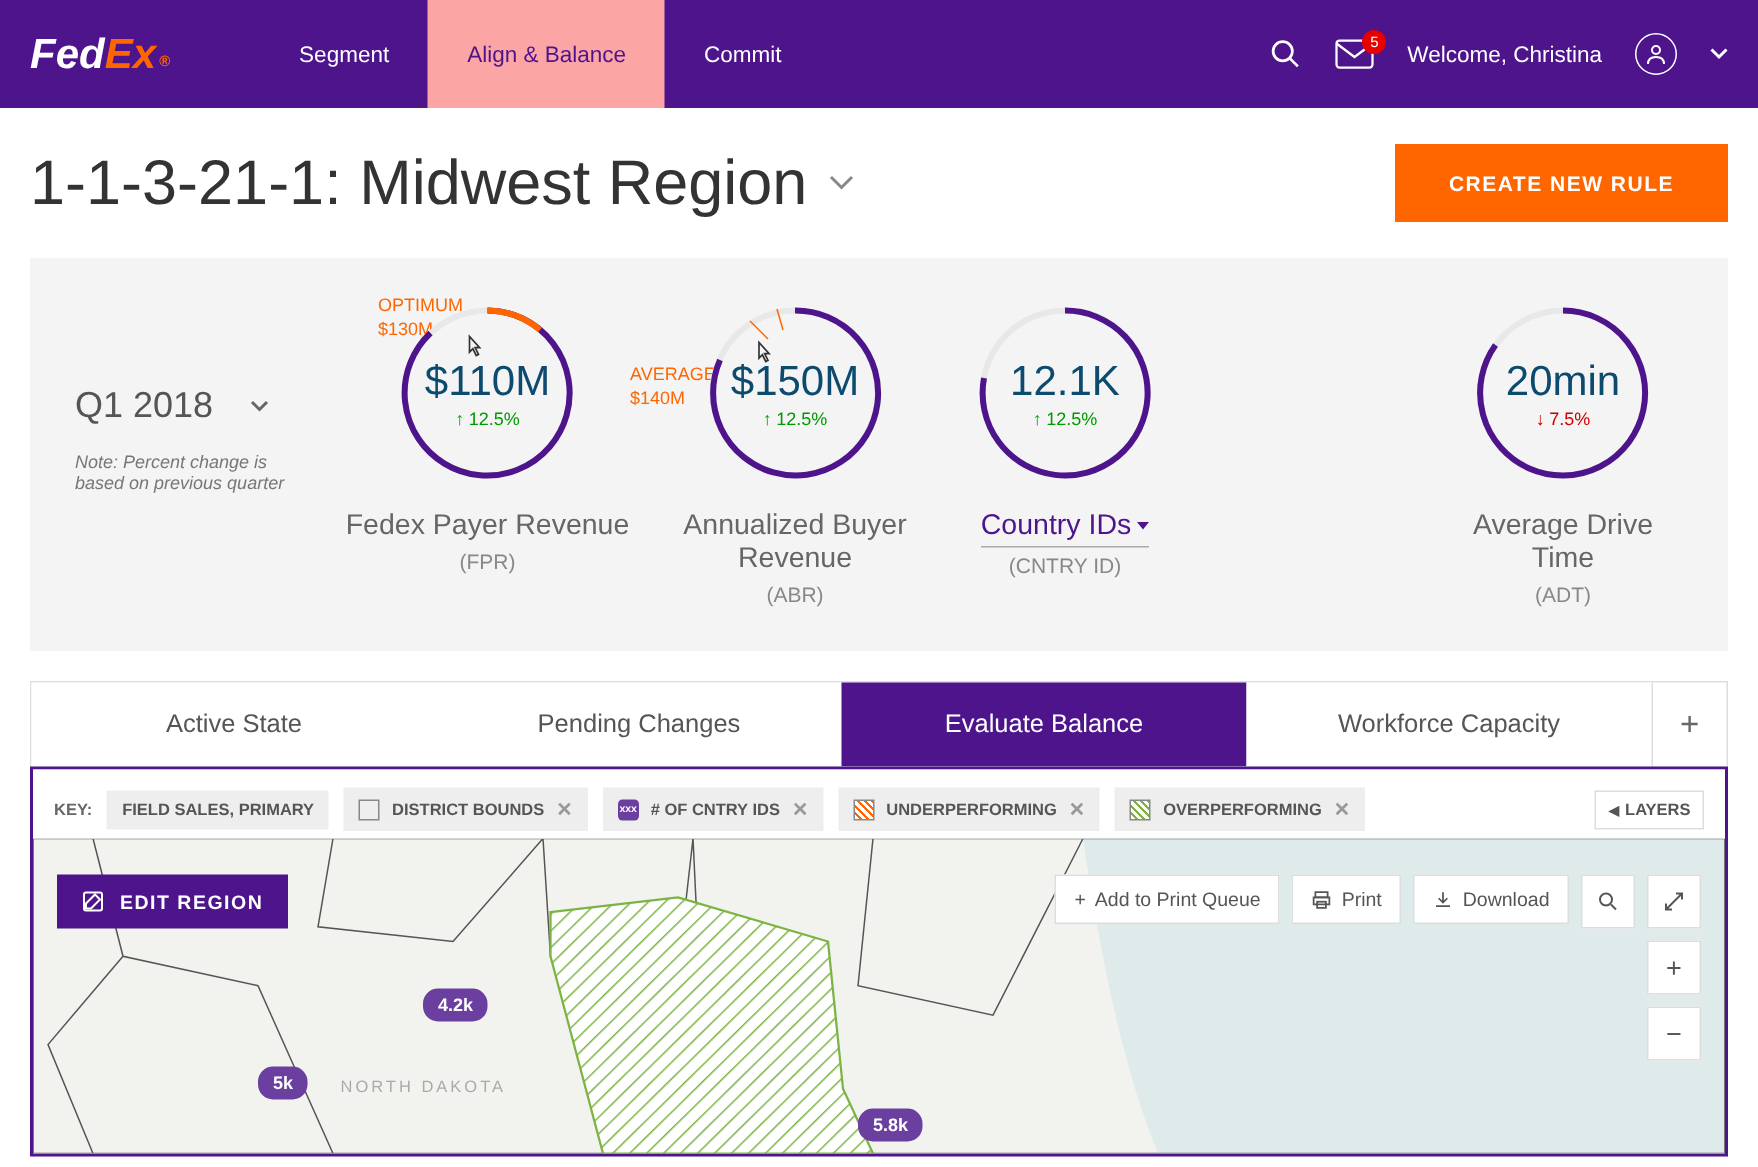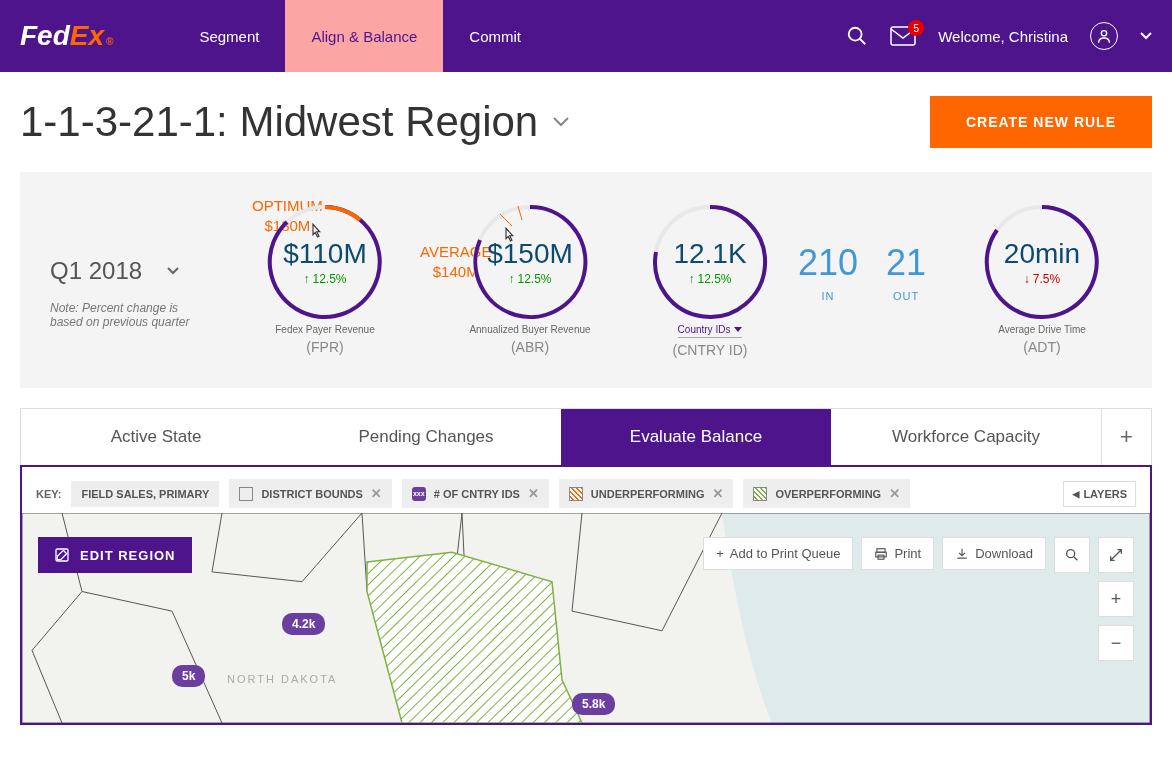--- a/index.html
+++ b/index.html
@@ -23,24 +23,24 @@
 .metrics{background:#f4f4f4;margin:0 20px;padding:30px 30px;display:flex;align-items:flex-start;gap:10px}
 .quarter{min-width:170px;padding-top:55px}
 .quarter-sel{font-size:24px;color:#555;display:flex;align-items:center;gap:24px;cursor:pointer}
 .quarter-note{font-size:12px;font-style:italic;color:#777;margin-top:16px;max-width:150px}
 .dial-wrap{text-align:center;position:relative;flex:0 0 auto}
 .dial{position:relative;width:120px;height:120px;margin:0 auto}
 .dial-val{position:absolute;inset:0;display:flex;flex-direction:column;align-items:center;justify-content:center}
 .dial-big{font-size:28px;color:#0c4a6e;font-weight:300}
 .dial-pct{font-size:12px;color:#009900;display:flex;align-items:center;gap:3px;margin-top:2px}
 .dial-pct.down{color:#cc0000}
-.dial-label{font-size:10px;color:#666;margin-top:2px}
+.dial-label{font-size:19px;color:#666;margin-top:18px}
 .dial-sub{font-size:14px;color:#888;margin-top:4px}
 .dial-dd{color:#4d148c;border-bottom:1px solid #aaa;padding-bottom:2px;display:inline-flex;align-items:center;gap:4px;cursor:pointer}
-.opt-label{position:absolute;font-size:15px;color:#ff6600;text-align:center;line-height:1.3}
+.opt-label{position:absolute;font-size:12px;color:#ff6600;text-align:left;line-height:1.3}
 .inout{display:flex;gap:28px;padding-top:40px}
 .inout-col{text-align:center}
 .inout-num{font-size:36px;color:#4099d6;font-weight:300}
 .inout-lab{font-size:11px;color:#4099d6;letter-spacing:1px;margin-top:6px}
 .cursor-ic{position:absolute;font-size:16px}
 .tabs{display:flex;margin:20px 20px 0 20px;border:1px solid #ddd;border-bottom:none}
 .tab{flex:1;text-align:center;padding:18px 0;font-size:17px;color:#555;cursor:pointer;background:#fff}
 .tab.active{background:#4d148c;color:#fff}
 .tab-plus{flex:0 0 50px;border-left:1px solid #ddd;display:flex;align-items:center;justify-content:center;font-size:22px;color:#666;cursor:pointer}
 .map-area{margin:0 20px;border:2px solid #4d148c;position:relative;height:260px;background:#fafafa}
@@ -200,30 +200,20 @@
       <div class="dial-label">
         <span class="dial-dd">
           <span>Country IDs</span>
           <svg width="8" height="6" viewBox="0 0 8 6">
               <path d="M0 0 L4 5 L8 0 Z" fill="#4d148c"></path>
             </svg>
         </span>
       </div>
       <div class="dial-sub">(CNTRY ID)</div>
     </div>
-    <div class="inout">
-      <div class="inout-col">
-        <div class="inout-num">210</div>
-        <div class="inout-lab">IN</div>
-      </div>
-      <div class="inout-col">
-        <div class="inout-num">21</div>
-        <div class="inout-lab">OUT</div>
-      </div>
-    </div>
   </div>
 
   <div class="dial-wrap" style="width:160px;margin-left:auto">
     <div class="dial">
       <svg width="120" height="120" viewBox="0 0 120 120">
         <circle cx="60" cy="60" r="55" fill="none" stroke="#e8e8e8" stroke-width="4"></circle>
         <path d="M60 5 A55 55 0 1 1 15 28" fill="none" stroke="#4d148c" stroke-width="4"></path>
       </svg>
       <div class="dial-val">
         <div class="dial-big">20min</div>

